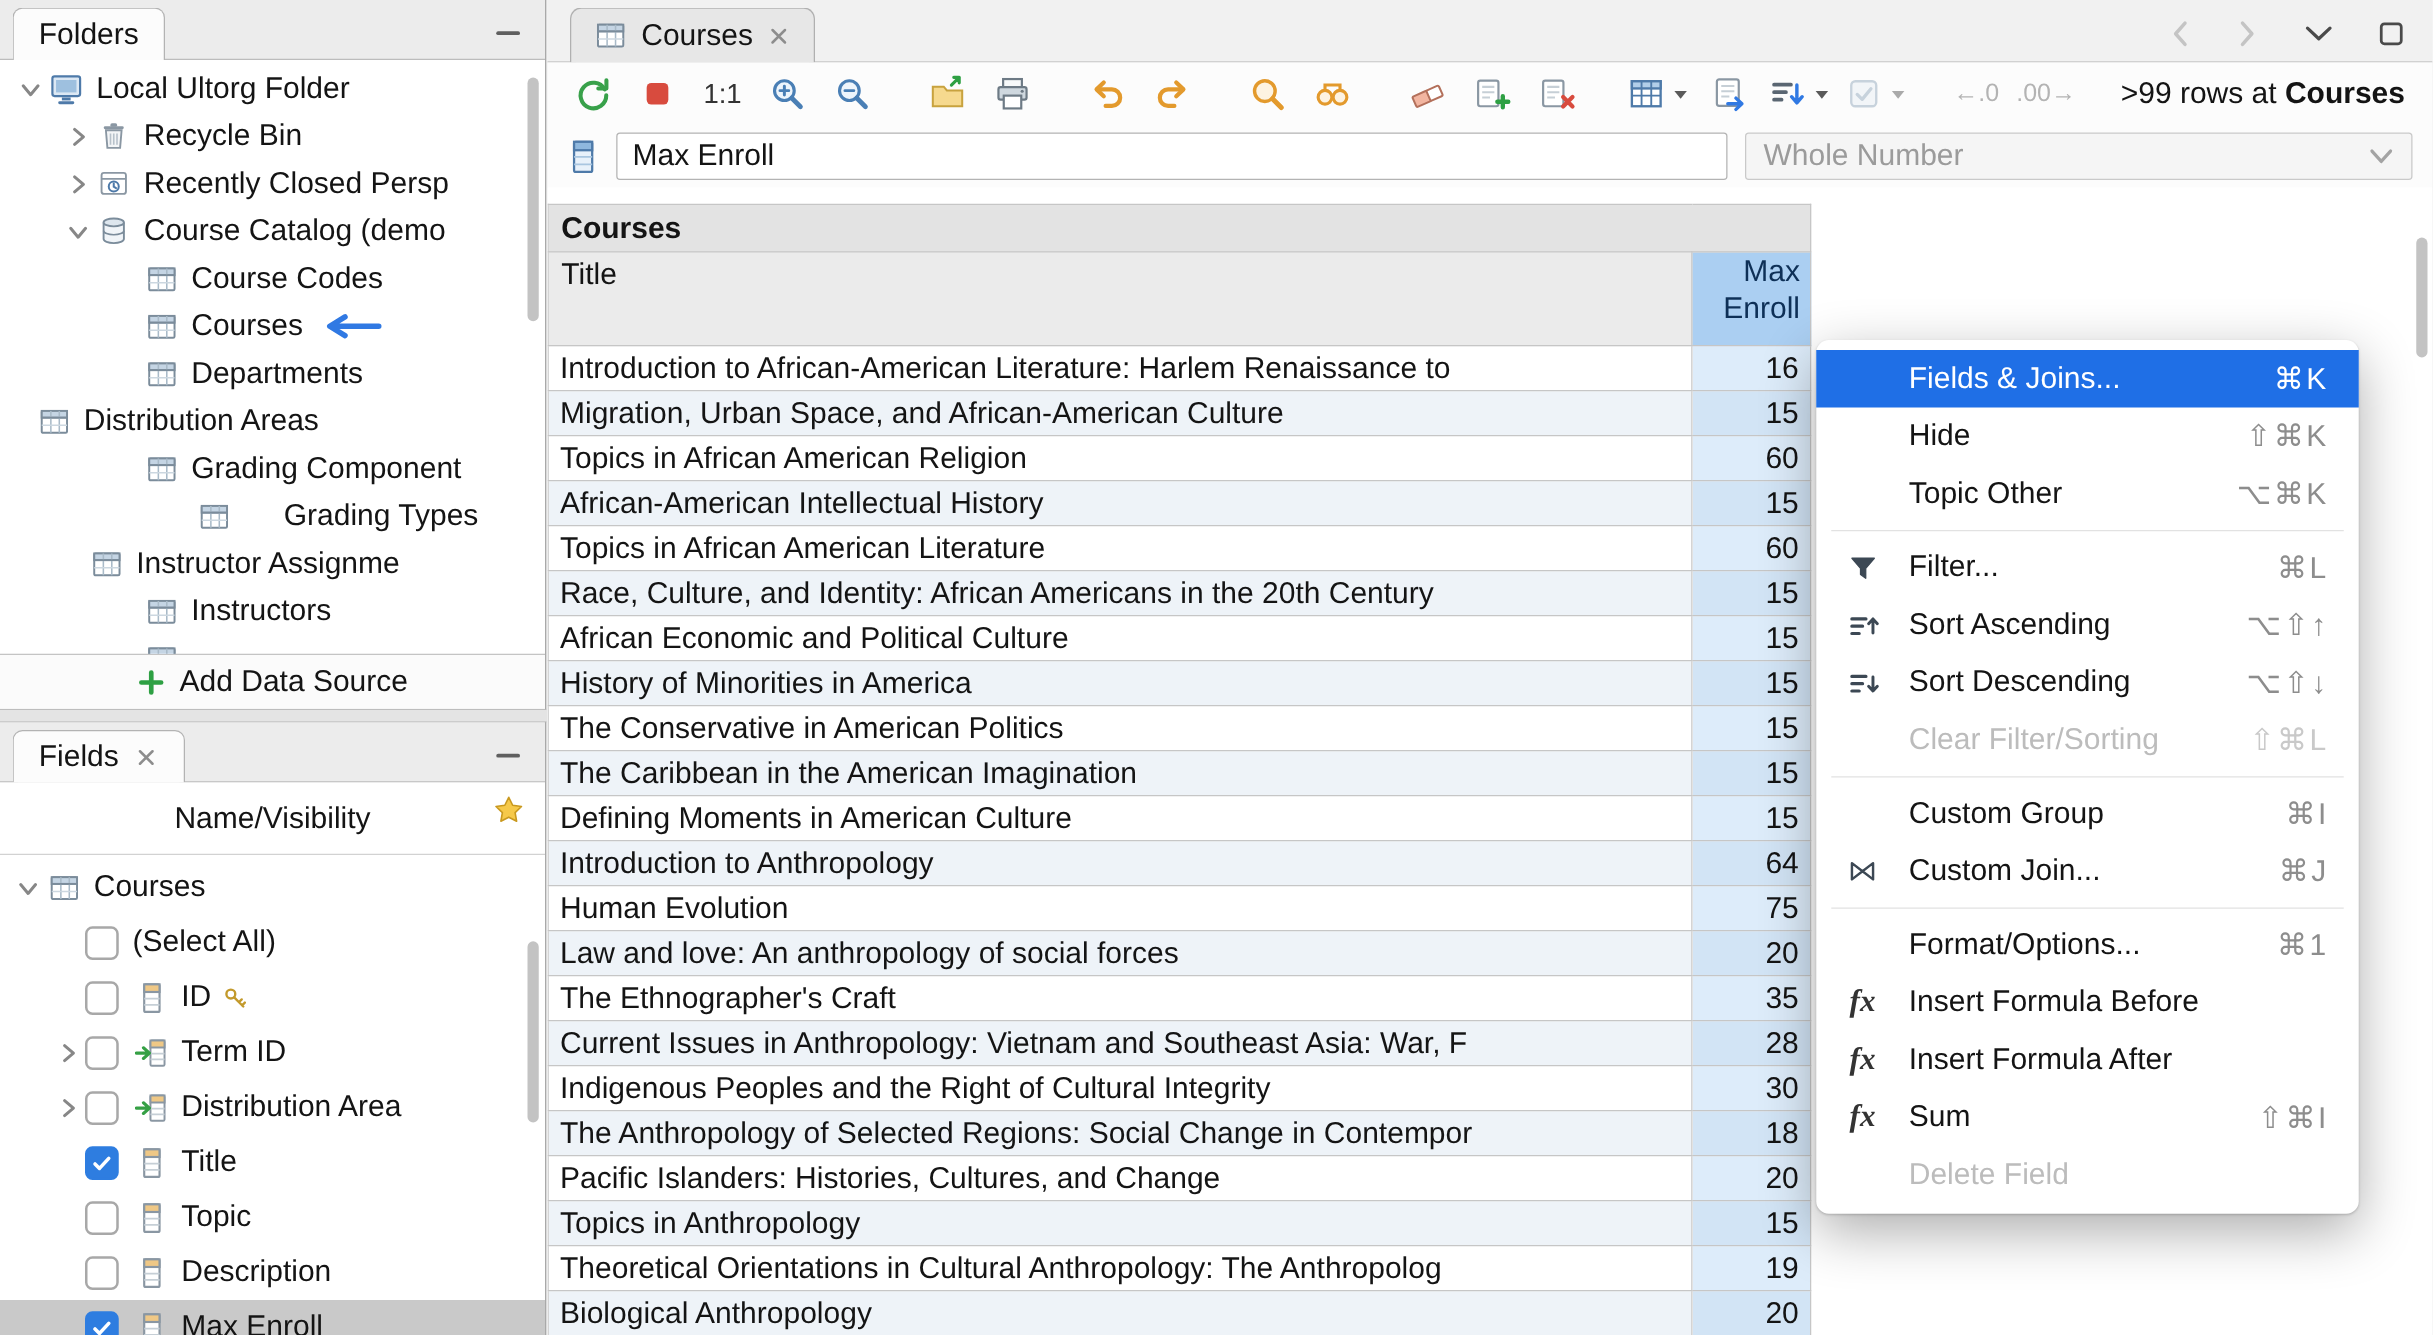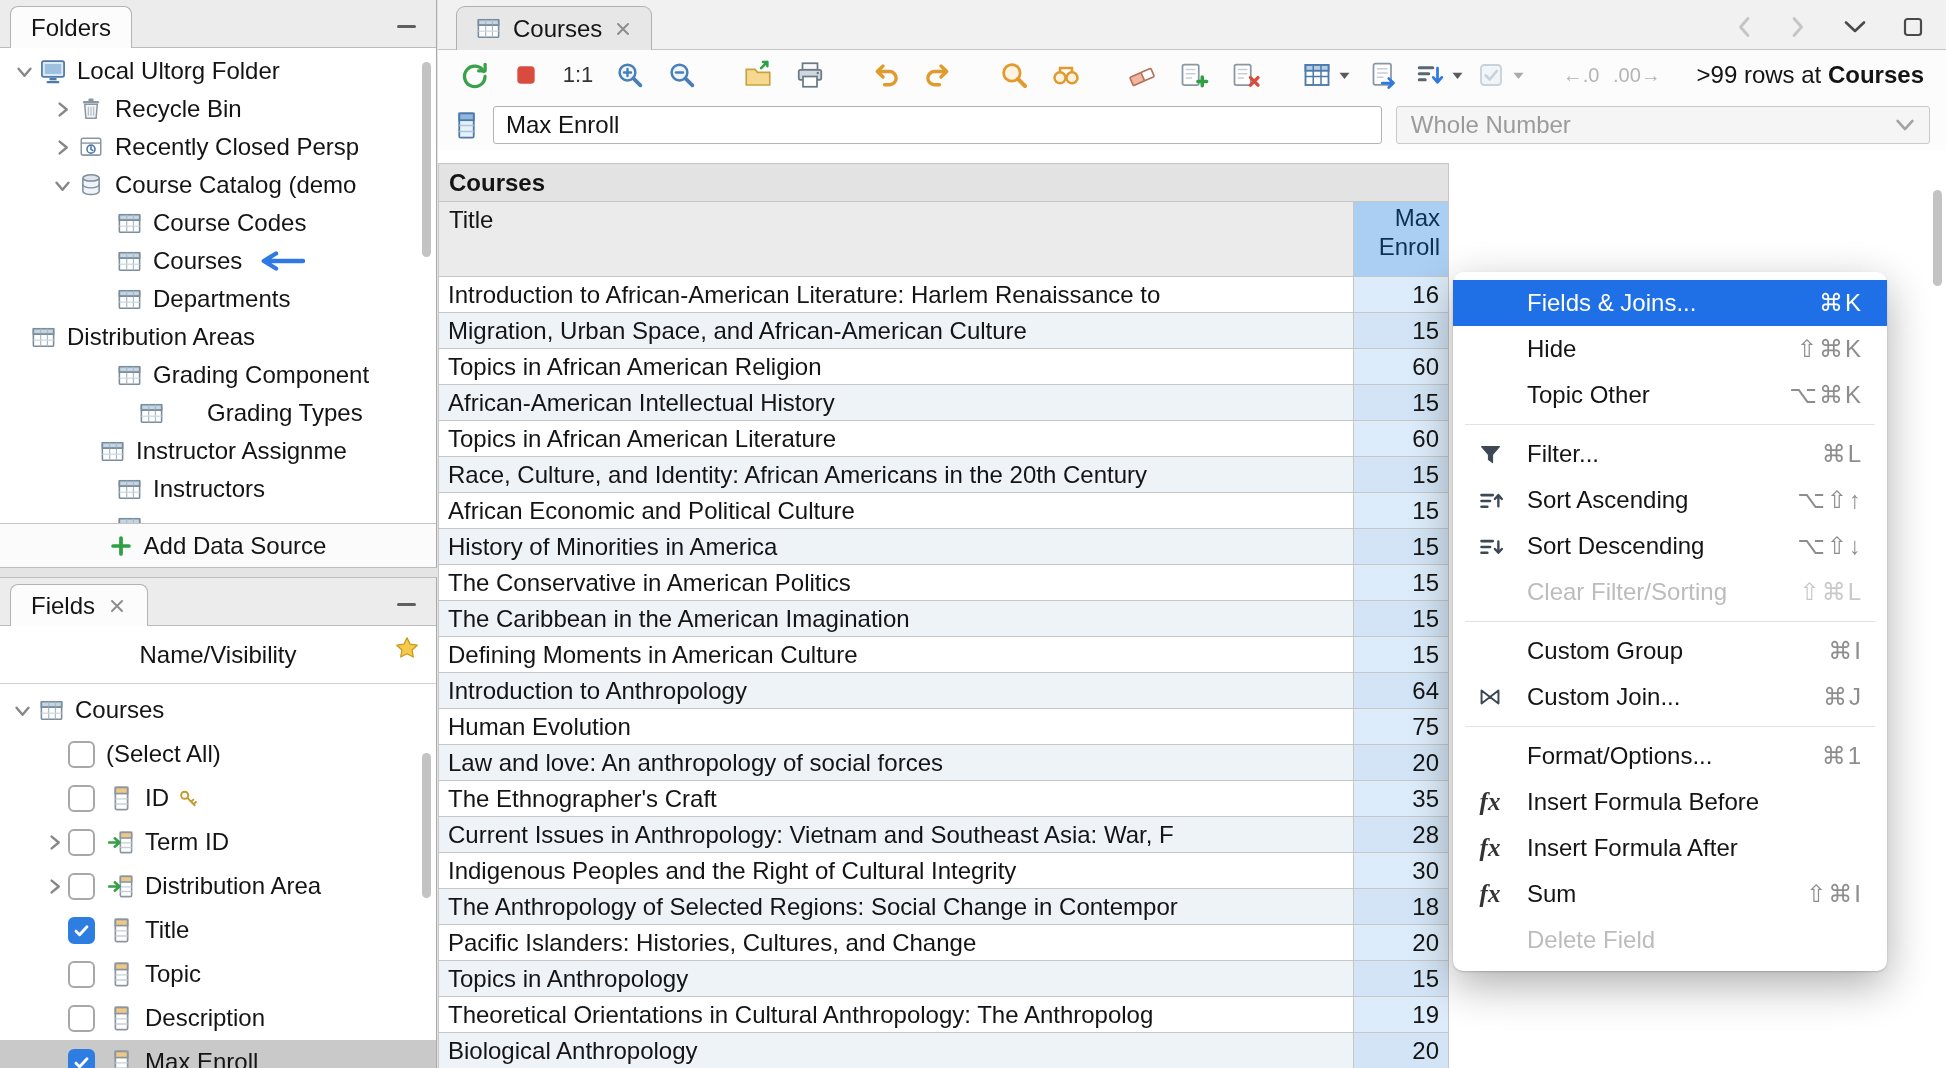--- a/index.html
+++ b/index.html
@@ -222,34 +222,34 @@
           <svg width="27" height="27" viewBox="0 0 24 24">
             <rect x="3" y="4.2" width="18" height="15.6" rx="1" fill="#fff" stroke="#7b8c9b" stroke-width="1.4"></rect>
             <rect x="3" y="4.2" width="18" height="4.8" fill="#c5d5e4" stroke="#7b8c9b" stroke-width="1.4"></rect>
             <path d="M9.5 4.2v15.6M15.5 4.2v15.6" stroke="#a9bac8" stroke-width="1.1"></path>
             <path d="M3 14.4h18" stroke="#ccd7e0" stroke-width="1.1"></path>
             <path d="M3 9h18" stroke="#7b8c9b" stroke-width="1.2"></path>
           </svg>
         </span>
         <span class="tree-label">Grading Component</span>
       </div>
-      <div class="tree-row" style="padding-left: 76px; gap: 32px;">
+      <div class="tree-row" style="padding-left: 96px; gap: 32px;">
         <span class="expander"></span>
         <span class="ticon">
           <svg width="27" height="27" viewBox="0 0 24 24">
             <rect x="3" y="4.2" width="18" height="15.6" rx="1" fill="#fff" stroke="#7b8c9b" stroke-width="1.4"></rect>
             <rect x="3" y="4.2" width="18" height="4.8" fill="#c5d5e4" stroke="#7b8c9b" stroke-width="1.4"></rect>
             <path d="M9.5 4.2v15.6M15.5 4.2v15.6" stroke="#a9bac8" stroke-width="1.1"></path>
             <path d="M3 14.4h18" stroke="#ccd7e0" stroke-width="1.1"></path>
             <path d="M3 9h18" stroke="#7b8c9b" stroke-width="1.2"></path>
           </svg>
         </span>
         <span class="tree-label">Grading Types</span>
       </div>
-      <div class="tree-row" style="padding-left: 42px; margin-left: 27px;">
+      <div class="tree-row" style="padding-left: 42px;">
         <span class="expander"></span>
         <span class="ticon">
           <svg width="27" height="27" viewBox="0 0 24 24">
             <rect x="3" y="4.2" width="18" height="15.6" rx="1" fill="#fff" stroke="#7b8c9b" stroke-width="1.4"></rect>
             <rect x="3" y="4.2" width="18" height="4.8" fill="#c5d5e4" stroke="#7b8c9b" stroke-width="1.4"></rect>
             <path d="M9.5 4.2v15.6M15.5 4.2v15.6" stroke="#a9bac8" stroke-width="1.1"></path>
             <path d="M3 14.4h18" stroke="#ccd7e0" stroke-width="1.1"></path>
             <path d="M3 9h18" stroke="#7b8c9b" stroke-width="1.2"></path>
           </svg>
         </span>

